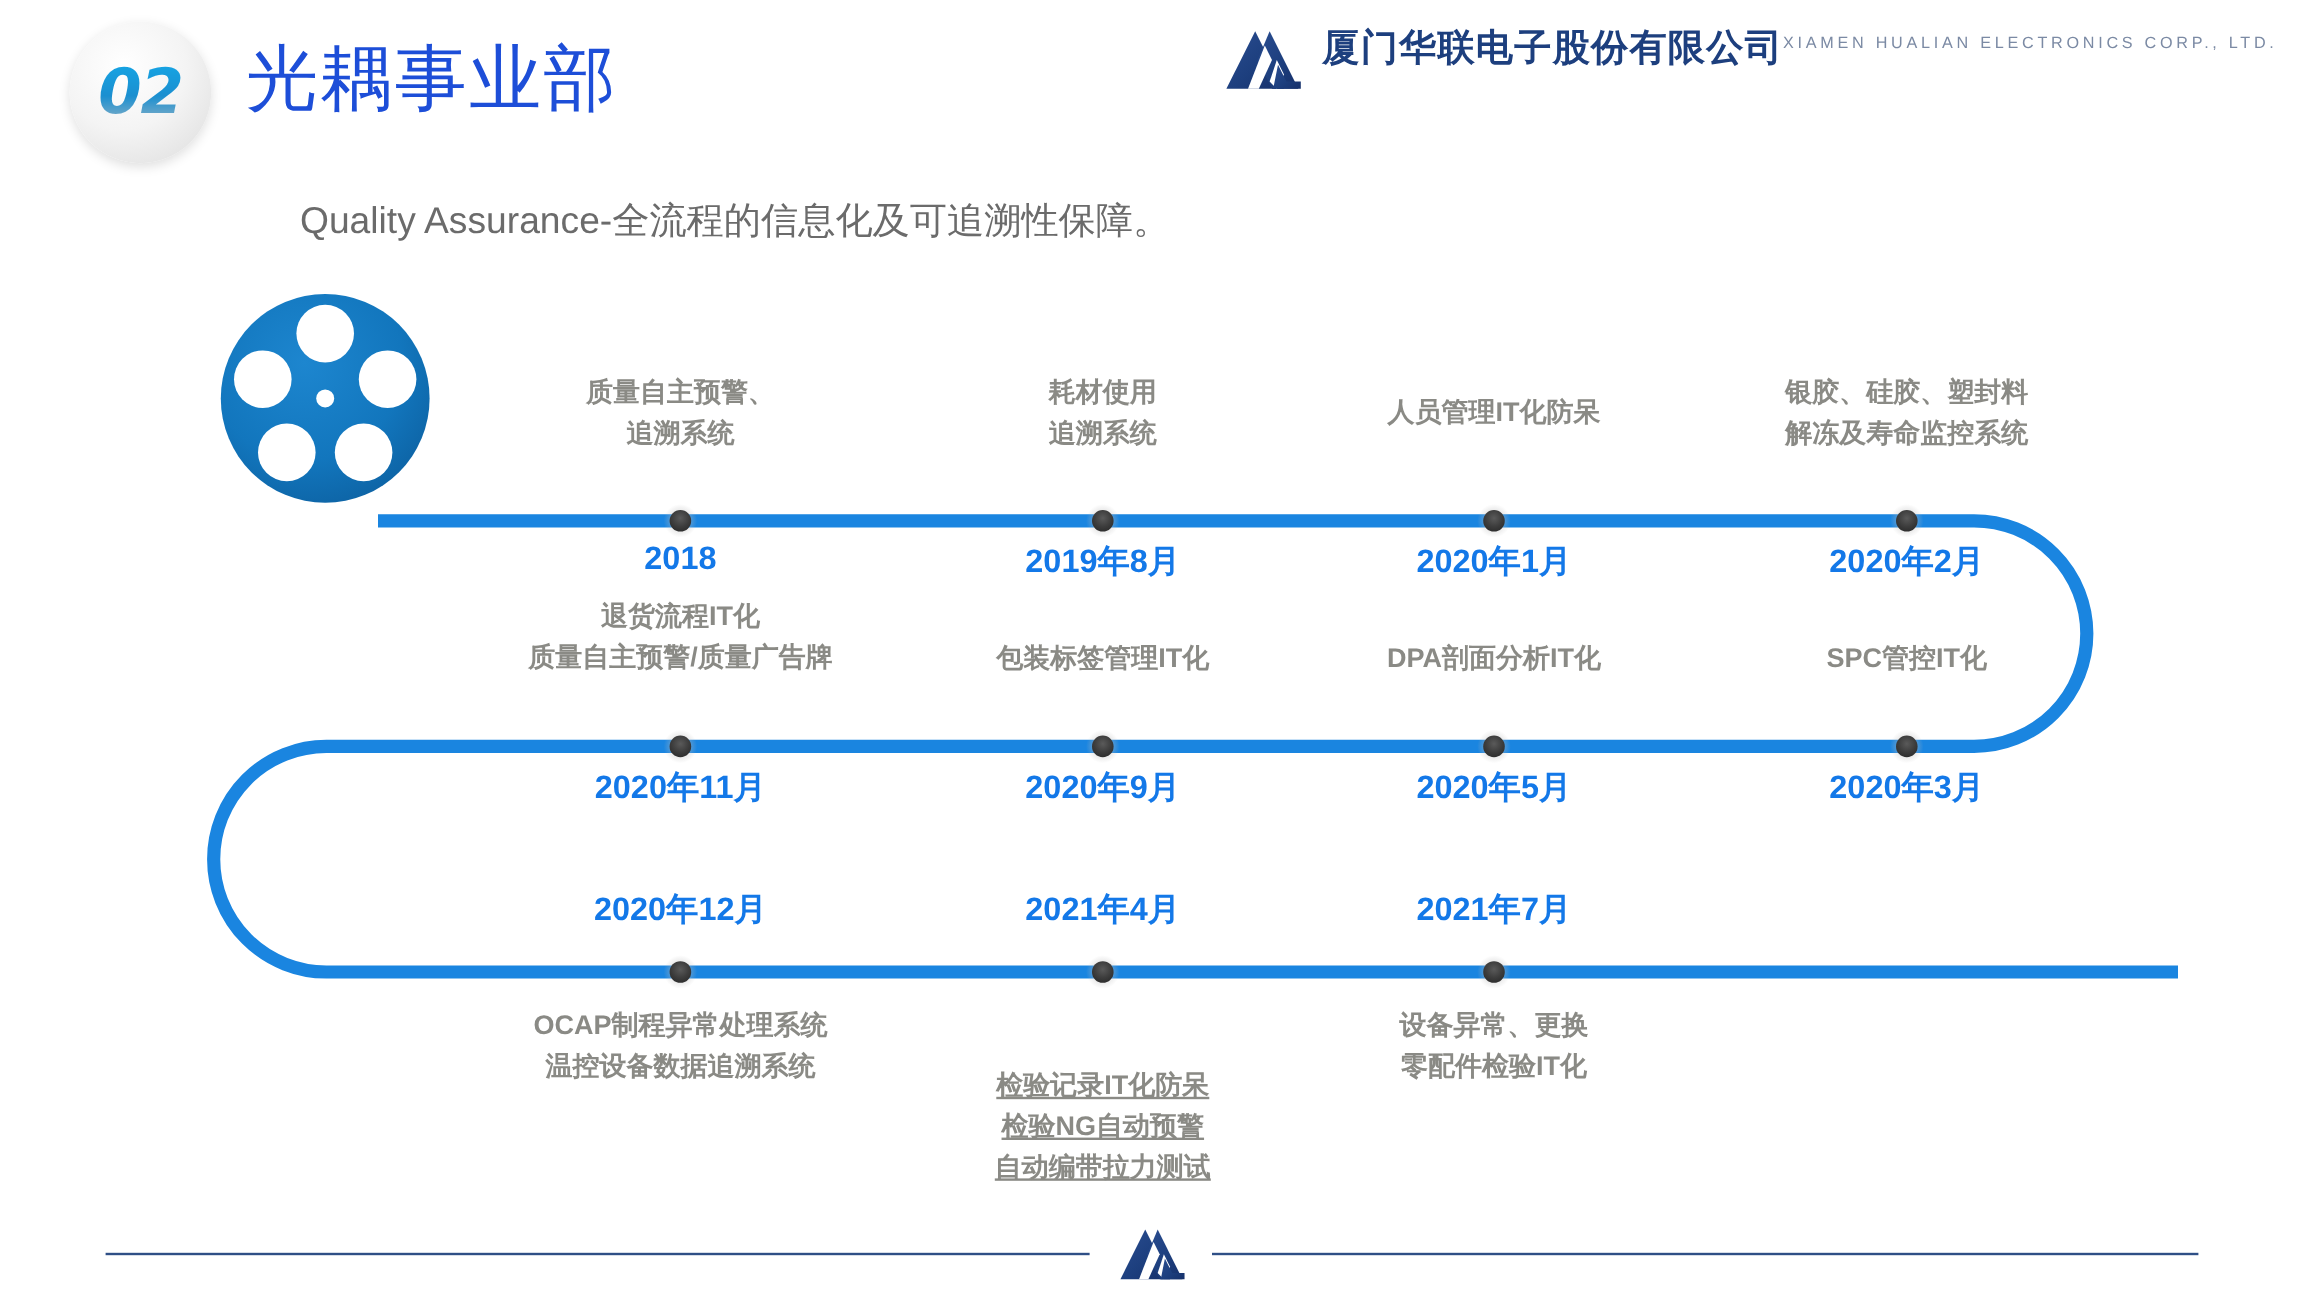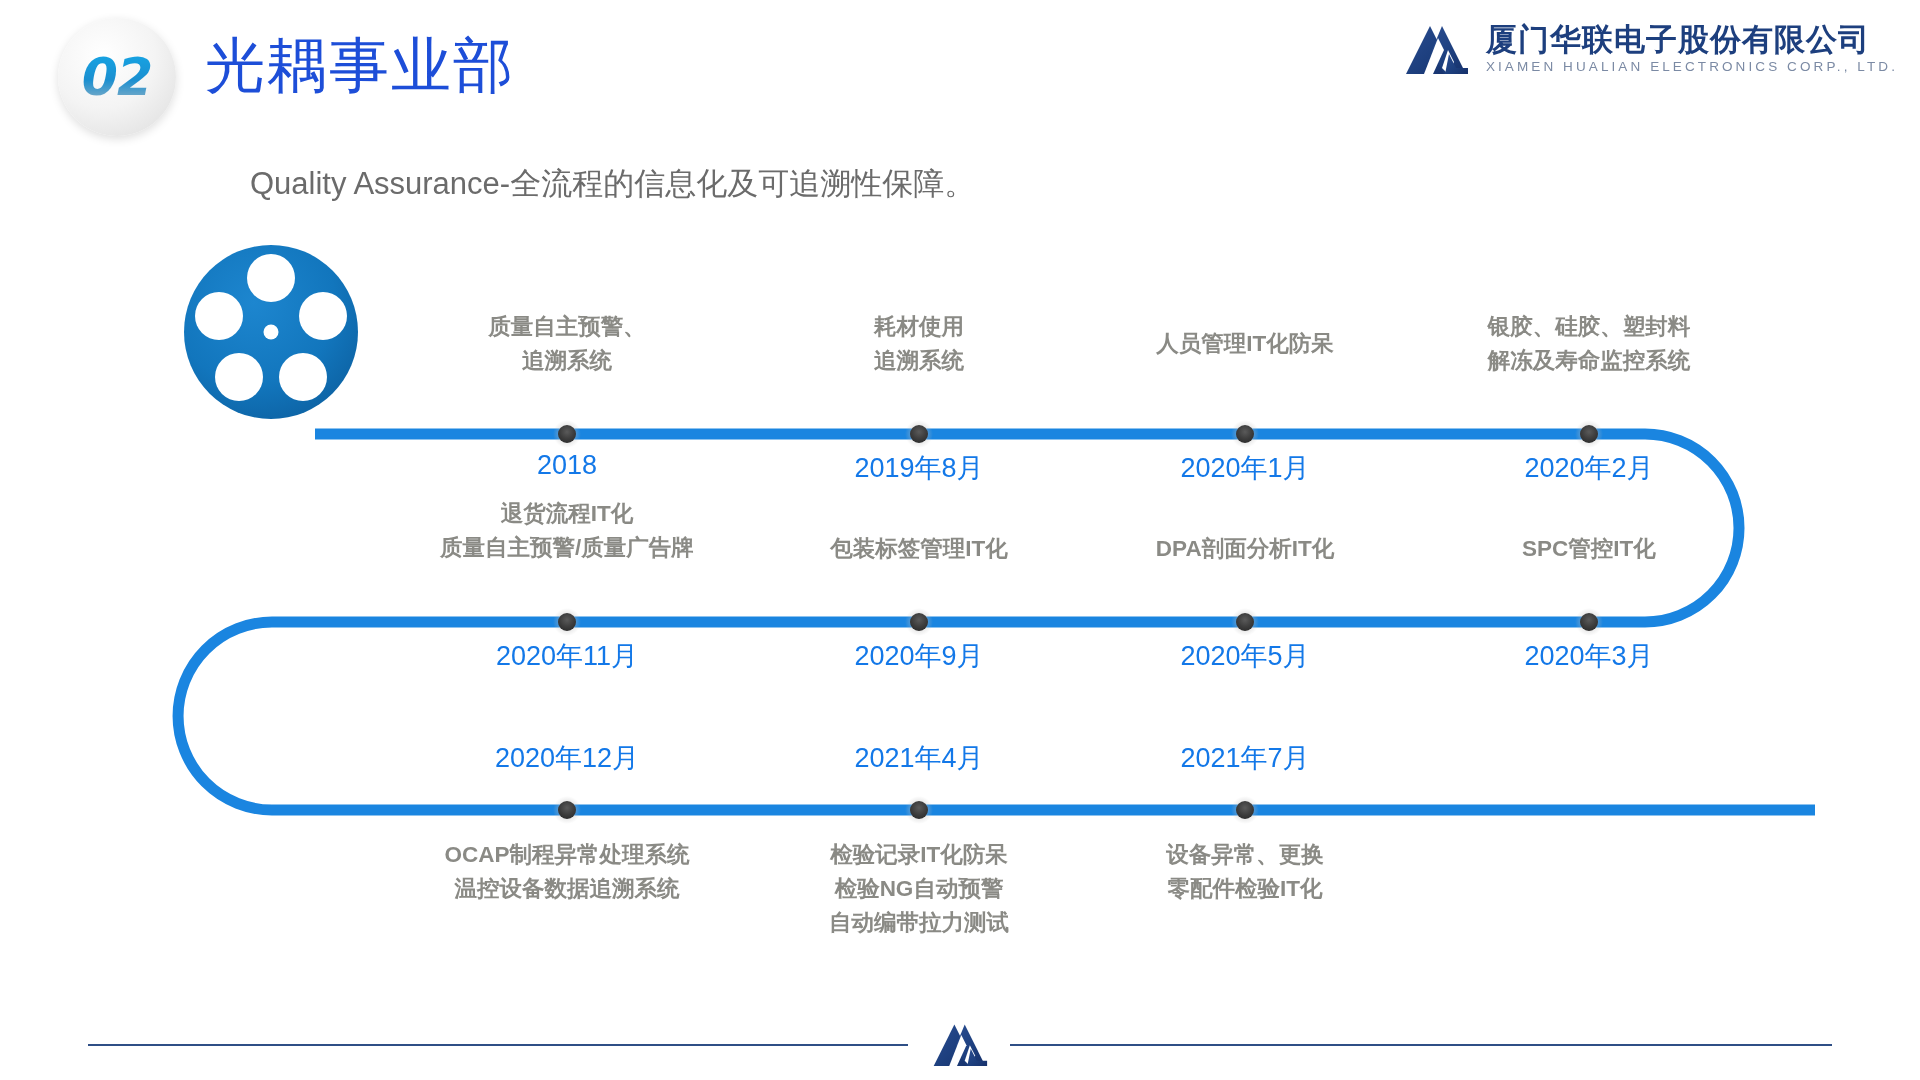--- a/index.html
+++ b/index.html
@@ -62,21 +62,21 @@
   
   #corp-logo {
     position: absolute;
     right: 22px;
     top: 24px;
     display: flex;
     align-items: flex-start;
     gap: 10px;
   }
   #corp-logo-mark { flex: 0 0 auto; }
-  #corp-logo-text { display: flex; flex-direction: column; line-height: 1; }
+  #corp-logo-text { display: flex; flex-direction: row; line-height: 1; }
   #corp-logo-cn {
     font-size: 31px;
     font-weight: 700;
     color: #1d3f7e;
     letter-spacing: 1px;
     white-space: nowrap;
   }
   #corp-logo-en {
     font-size: 13.5px;
     font-weight: 400;
@@ -99,21 +99,21 @@
     font-size: 22.5px;
     font-weight: 700;
     color: #8a8a85;
     line-height: 1.52;
     white-space: nowrap;
   }
   .tl-date {
     position: absolute;
     text-align: center;
     font-size: 27px;
-    font-weight: 400;
+    font-weight: 700;
     color: #1378e8;
     white-space: nowrap;
   }
 
   
   #footer { position: absolute; left: 0; top: 1022px; width: 1920px; height: 58px; }
   .footer-rule {
     position: absolute;
     top: 22px;
     height: 1.6px;
@@ -268,21 +268,21 @@
 <div class="tl-date" style="left:1409px; top:638px; width:360px;">2020年3月</div>
 
 <div class="tl-date" style="left:387px; top:740px; width:360px;">2020年12月</div>
 <div class="tl-date" style="left:739px; top:740px; width:360px;">2021年4月</div>
 <div class="tl-date" style="left:1065px; top:740px; width:360px;">2021年7月</div>
 
 <div class="tl-desc" style="left:387px; top:838px; width:360px;">
   <div>OCAP制程异常处理系统</div>
   <div>温控设备数据追溯系统</div>
 </div>
-<div class="tl-desc" style="left:739px; top:838px; width:360px;">
+<div class="tl-desc" style="left:739px; top:888px; width:360px;text-decoration:underline;">
   <div>检验记录IT化防呆</div>
   <div>检验NG自动预警</div>
   <div>自动编带拉力测试</div>
 </div>
 <div class="tl-desc" style="left:1065px; top:838px; width:360px;">
   <div>设备异常、更换</div>
   <div>零配件检验IT化</div>
 </div>
 
 <div id="footer">

